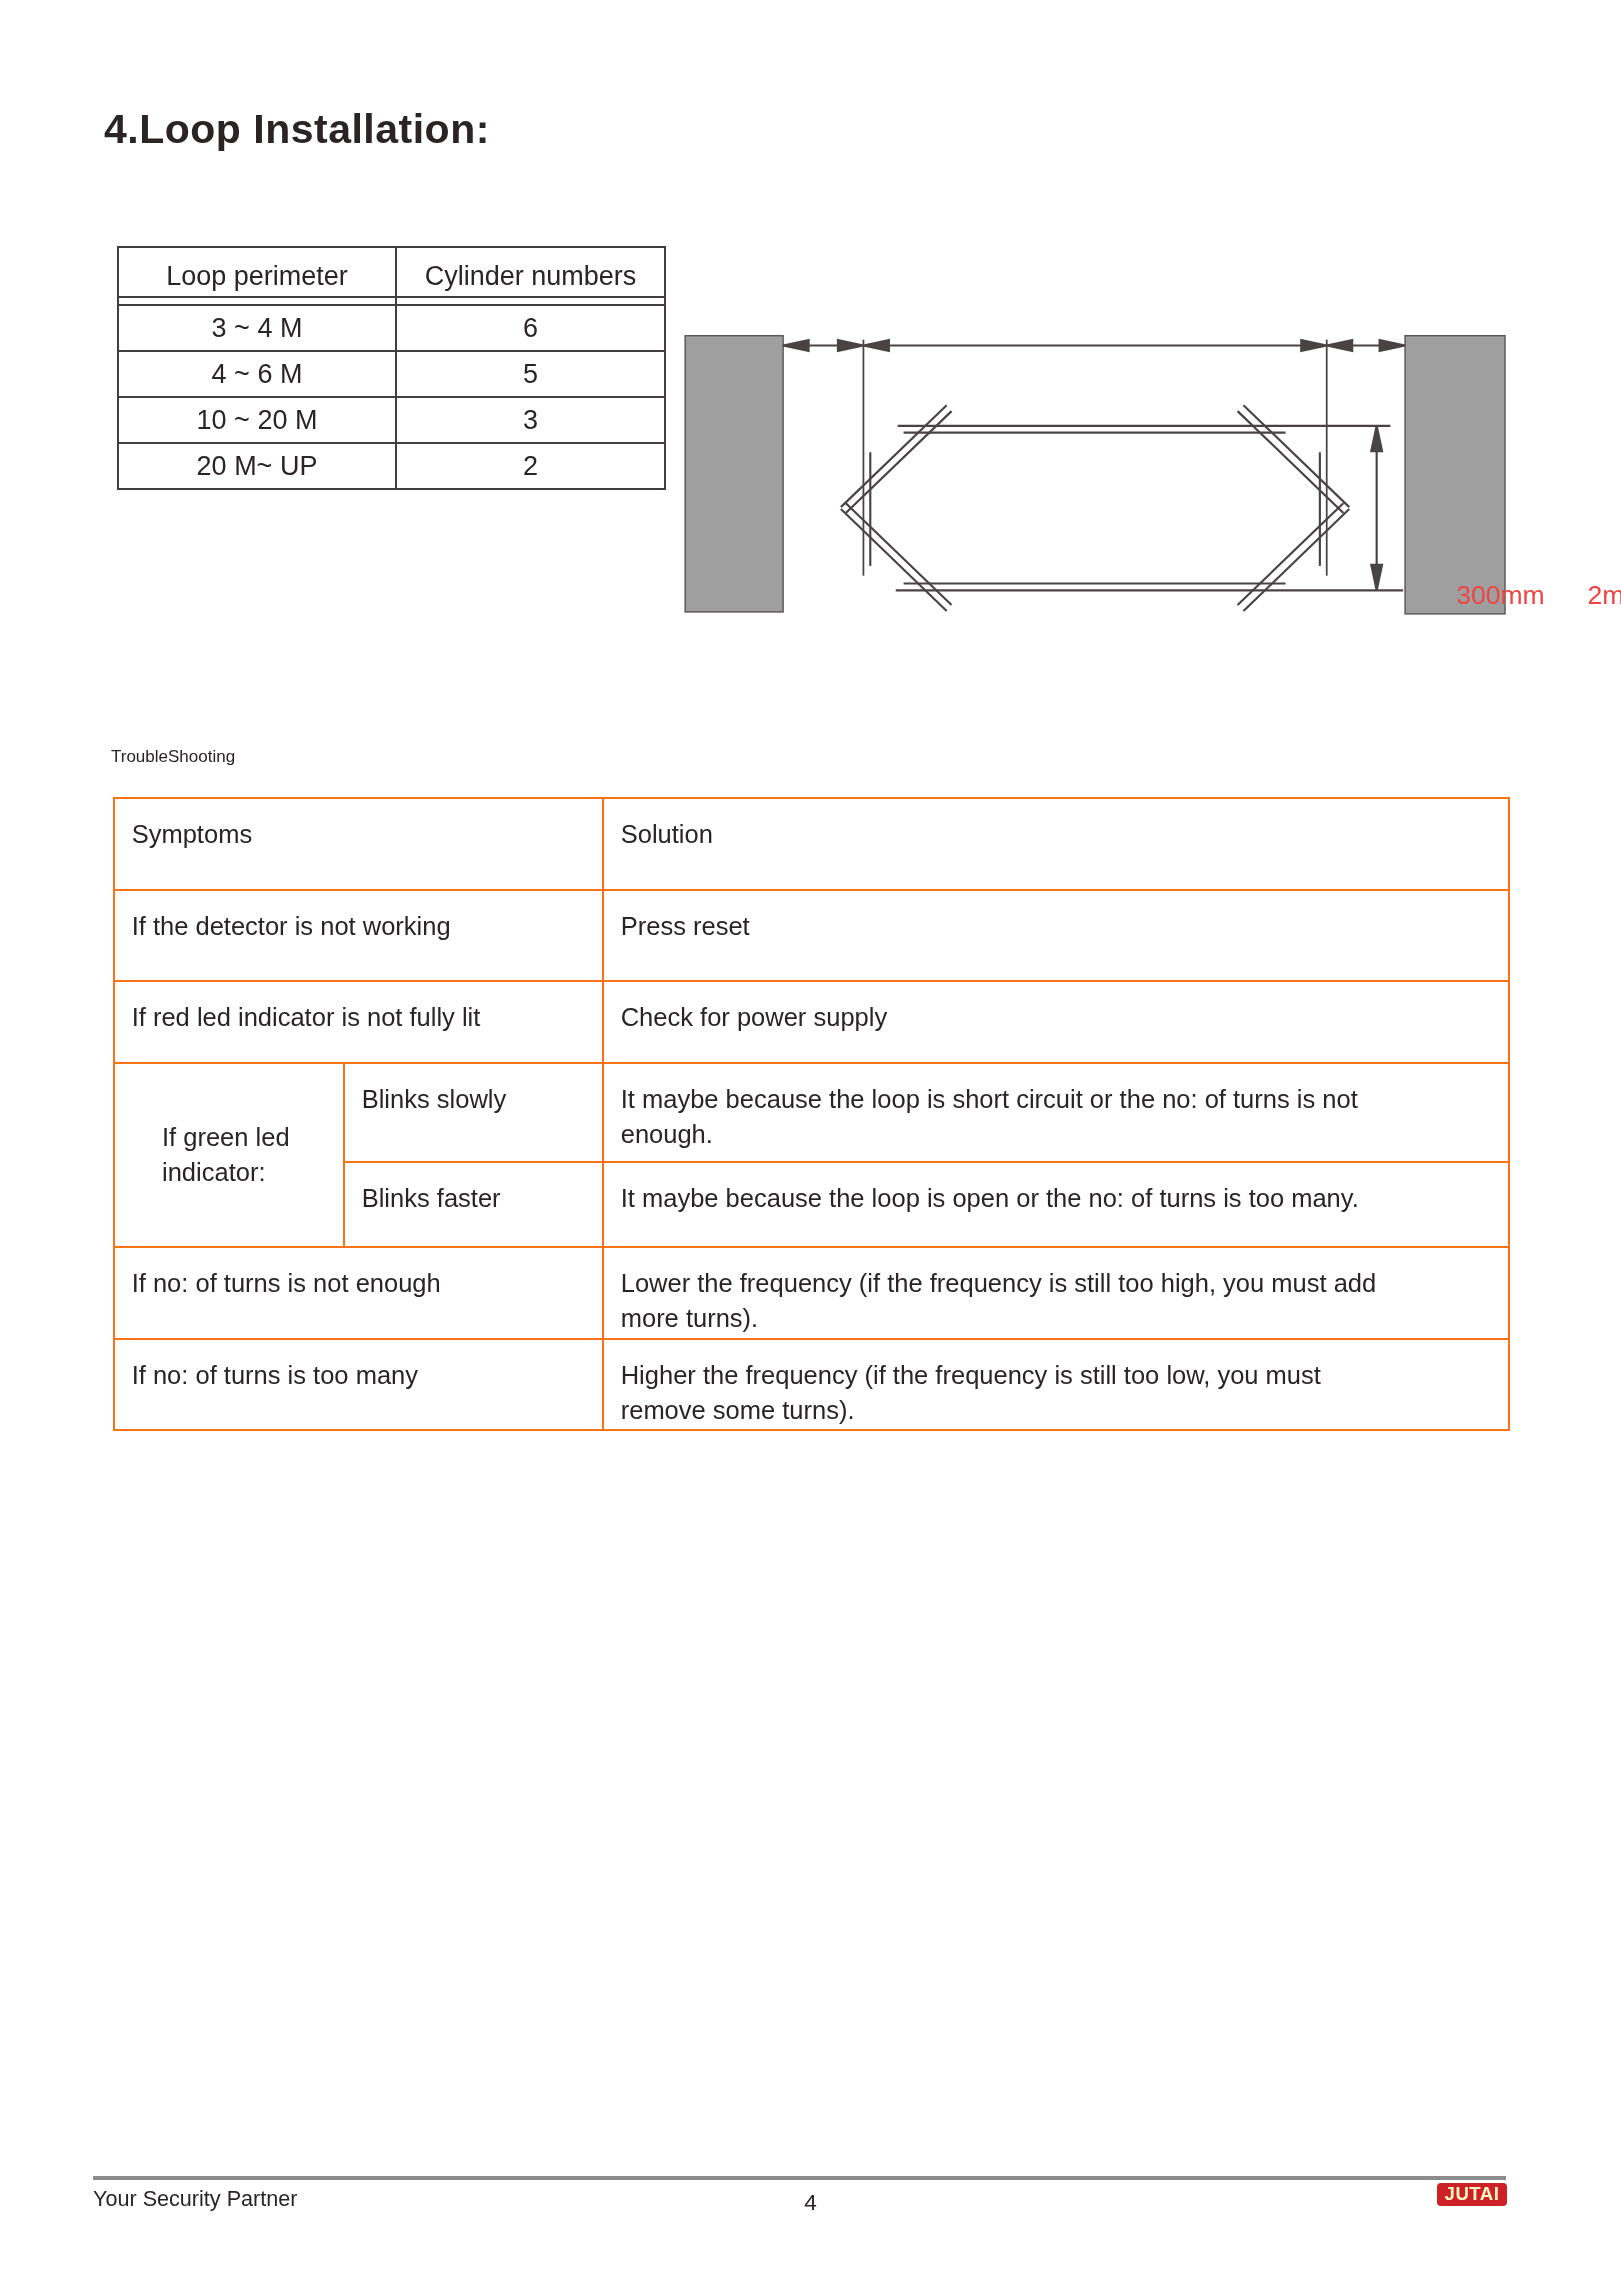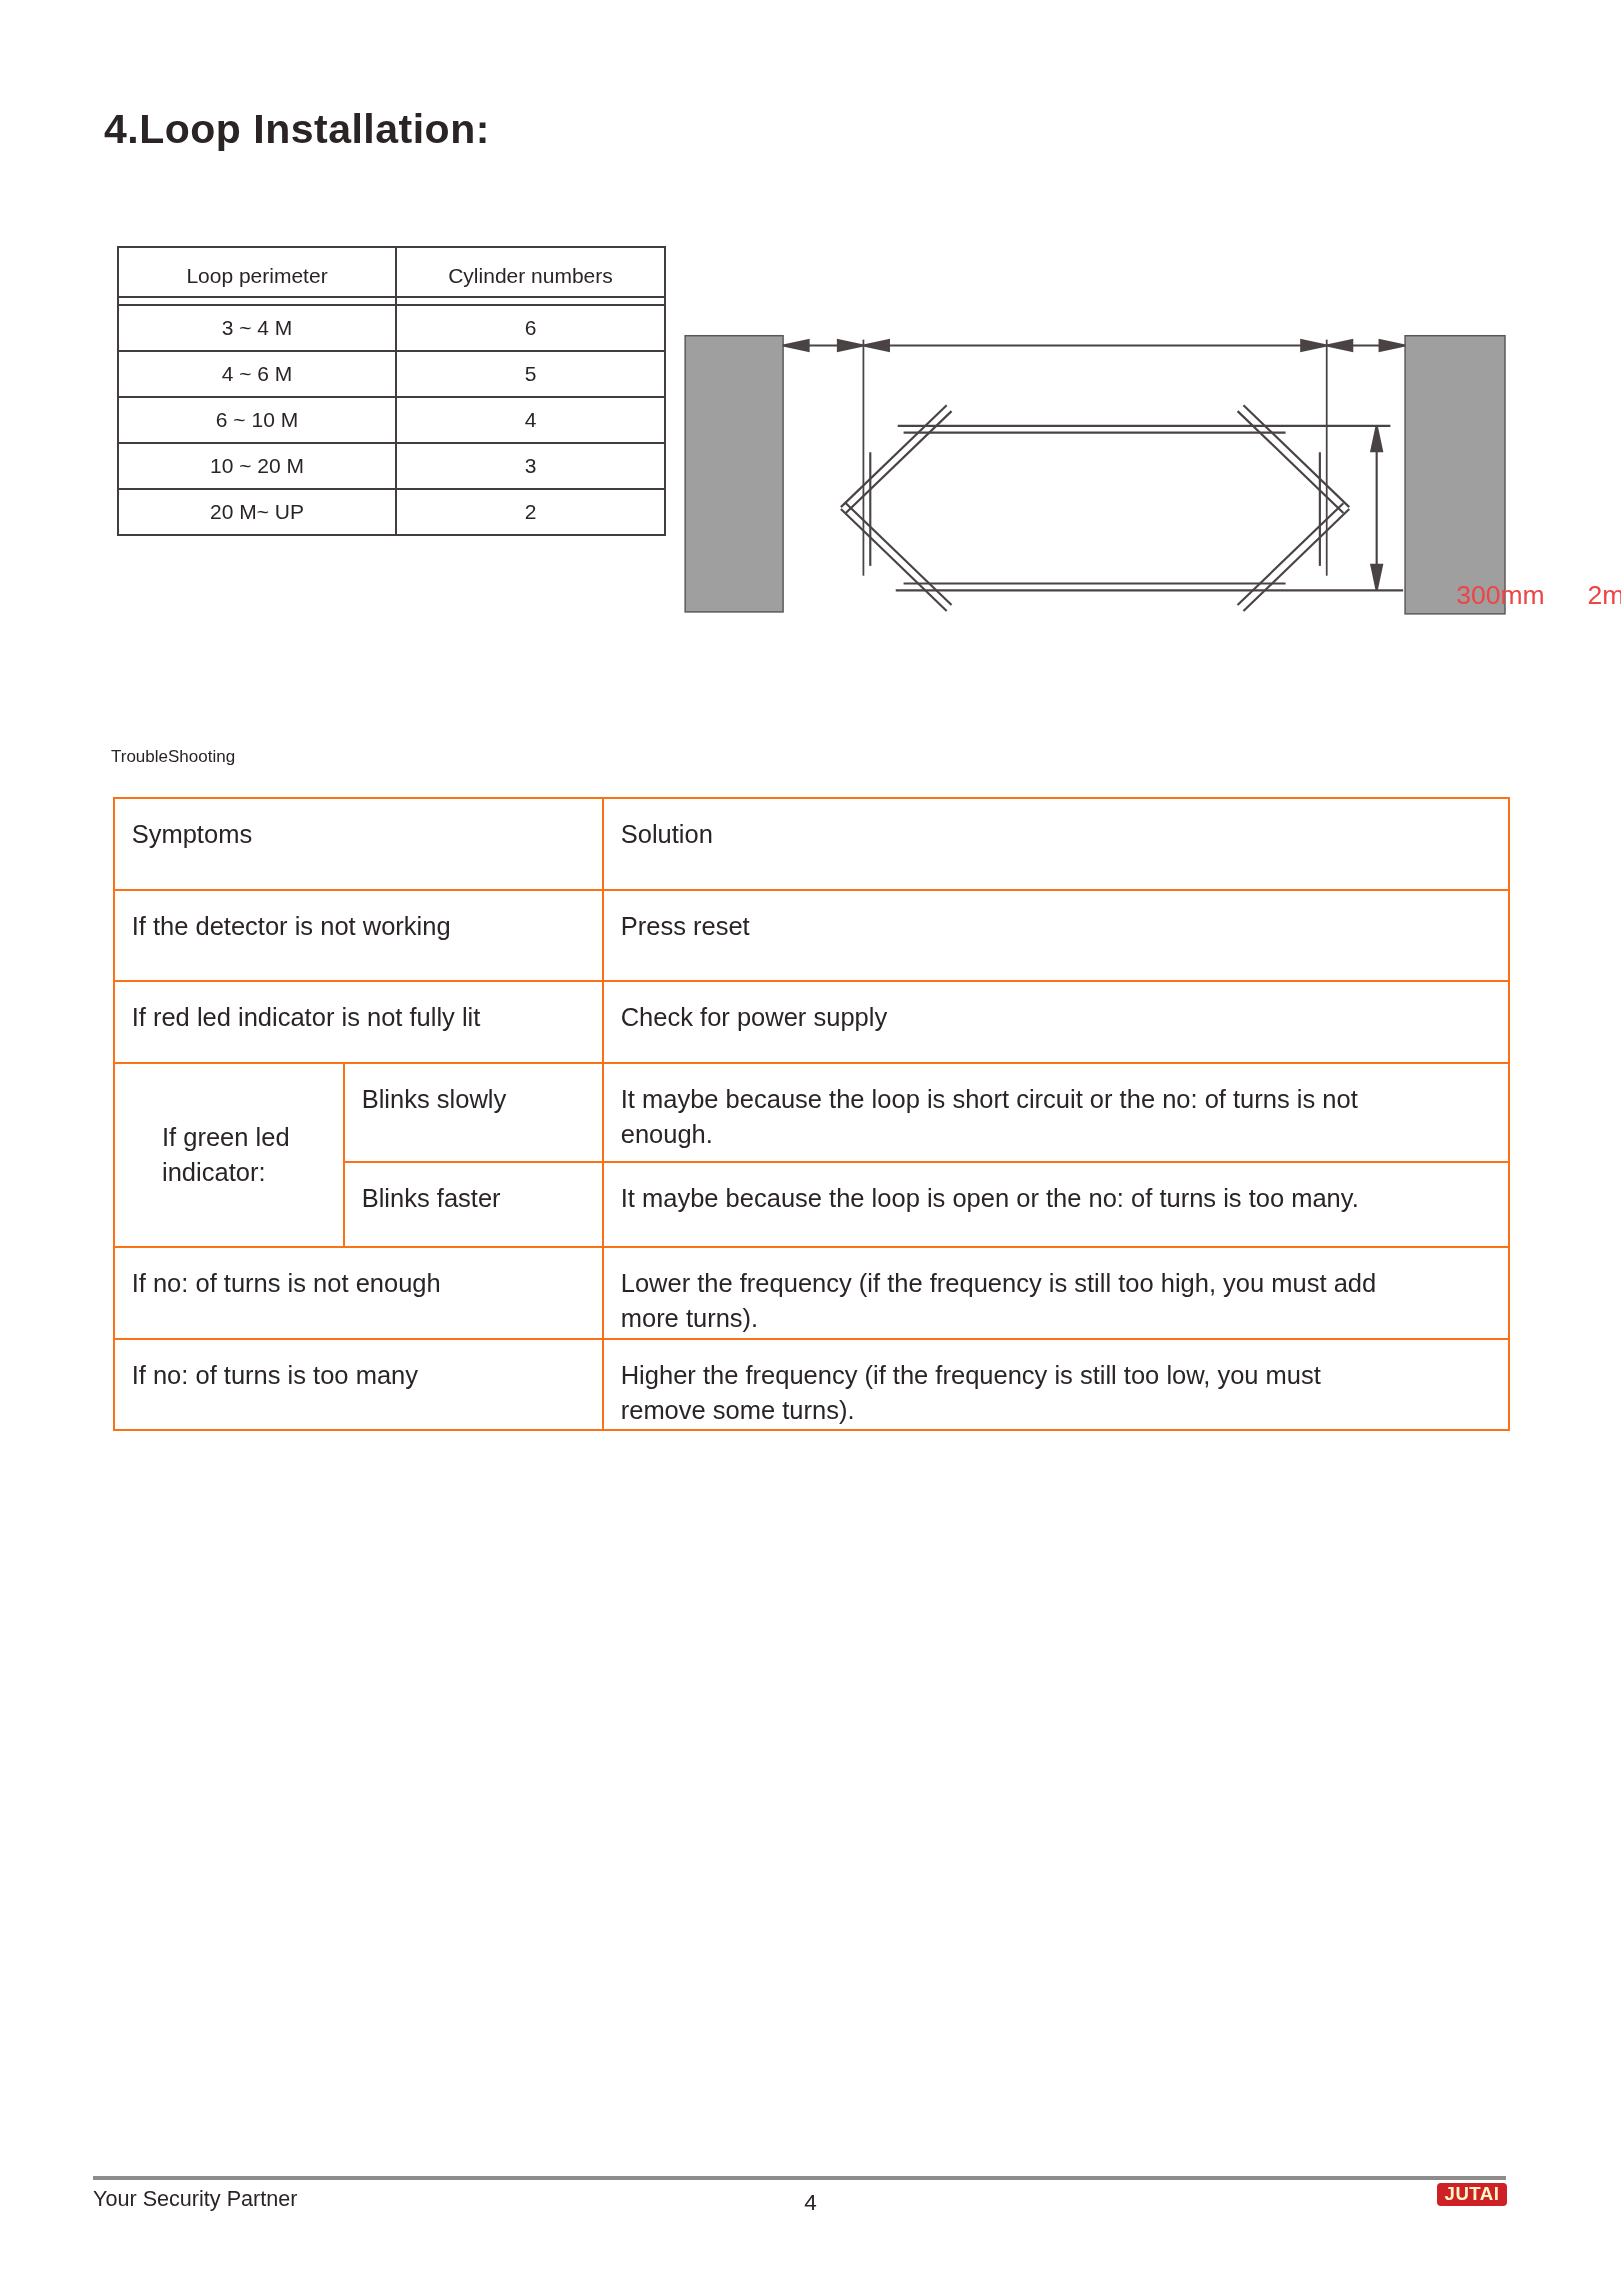--- a/index.html
+++ b/index.html
@@ -21,21 +21,21 @@
   .intro {
     position:absolute; left:104px; top:163px; width:1431px;
     font-size:25.5px; line-height:33px;
   }
 
   
   .loop-table-wrap { position:absolute; left:117px; top:246px; }
   table { border-collapse:collapse; table-layout:fixed; }
   .loop-table td, .loop-table th {
     border:2px solid #433d3e;
-    font-size:21px; font-weight:normal;
+    font-size:27px; font-weight:normal;
     text-align:center; vertical-align:middle;
   }
   .loop-table col.c1 { width:278px; }
   .loop-table col.c2 { width:269px; }
   .loop-table tr.hd  { height:58px; }
   .loop-table tr.dr  { height:46px; }
   .double-rule {
     position:absolute; left:0; right:0; top:50px; height:2px;
     background:#433d3e;
   }
@@ -94,24 +94,20 @@
         <th>Loop perimeter</th>
         <th>Cylinder numbers</th>
       </tr>
       <tr class="dr">
         <td>3 ~ 4 M</td>
         <td>6</td>
       </tr>
       <tr class="dr">
         <td>4 ~ 6 M</td>
         <td>5</td>
-      </tr>
-      <tr class="dr">
-        <td>6 ~ 10 M</td>
-        <td>4</td>
       </tr>
       <tr class="dr">
         <td>10 ~ 20 M</td>
         <td>3</td>
       </tr>
       <tr class="dr">
         <td>20 M~ UP</td>
         <td>2</td>
       </tr>
     </tbody>

